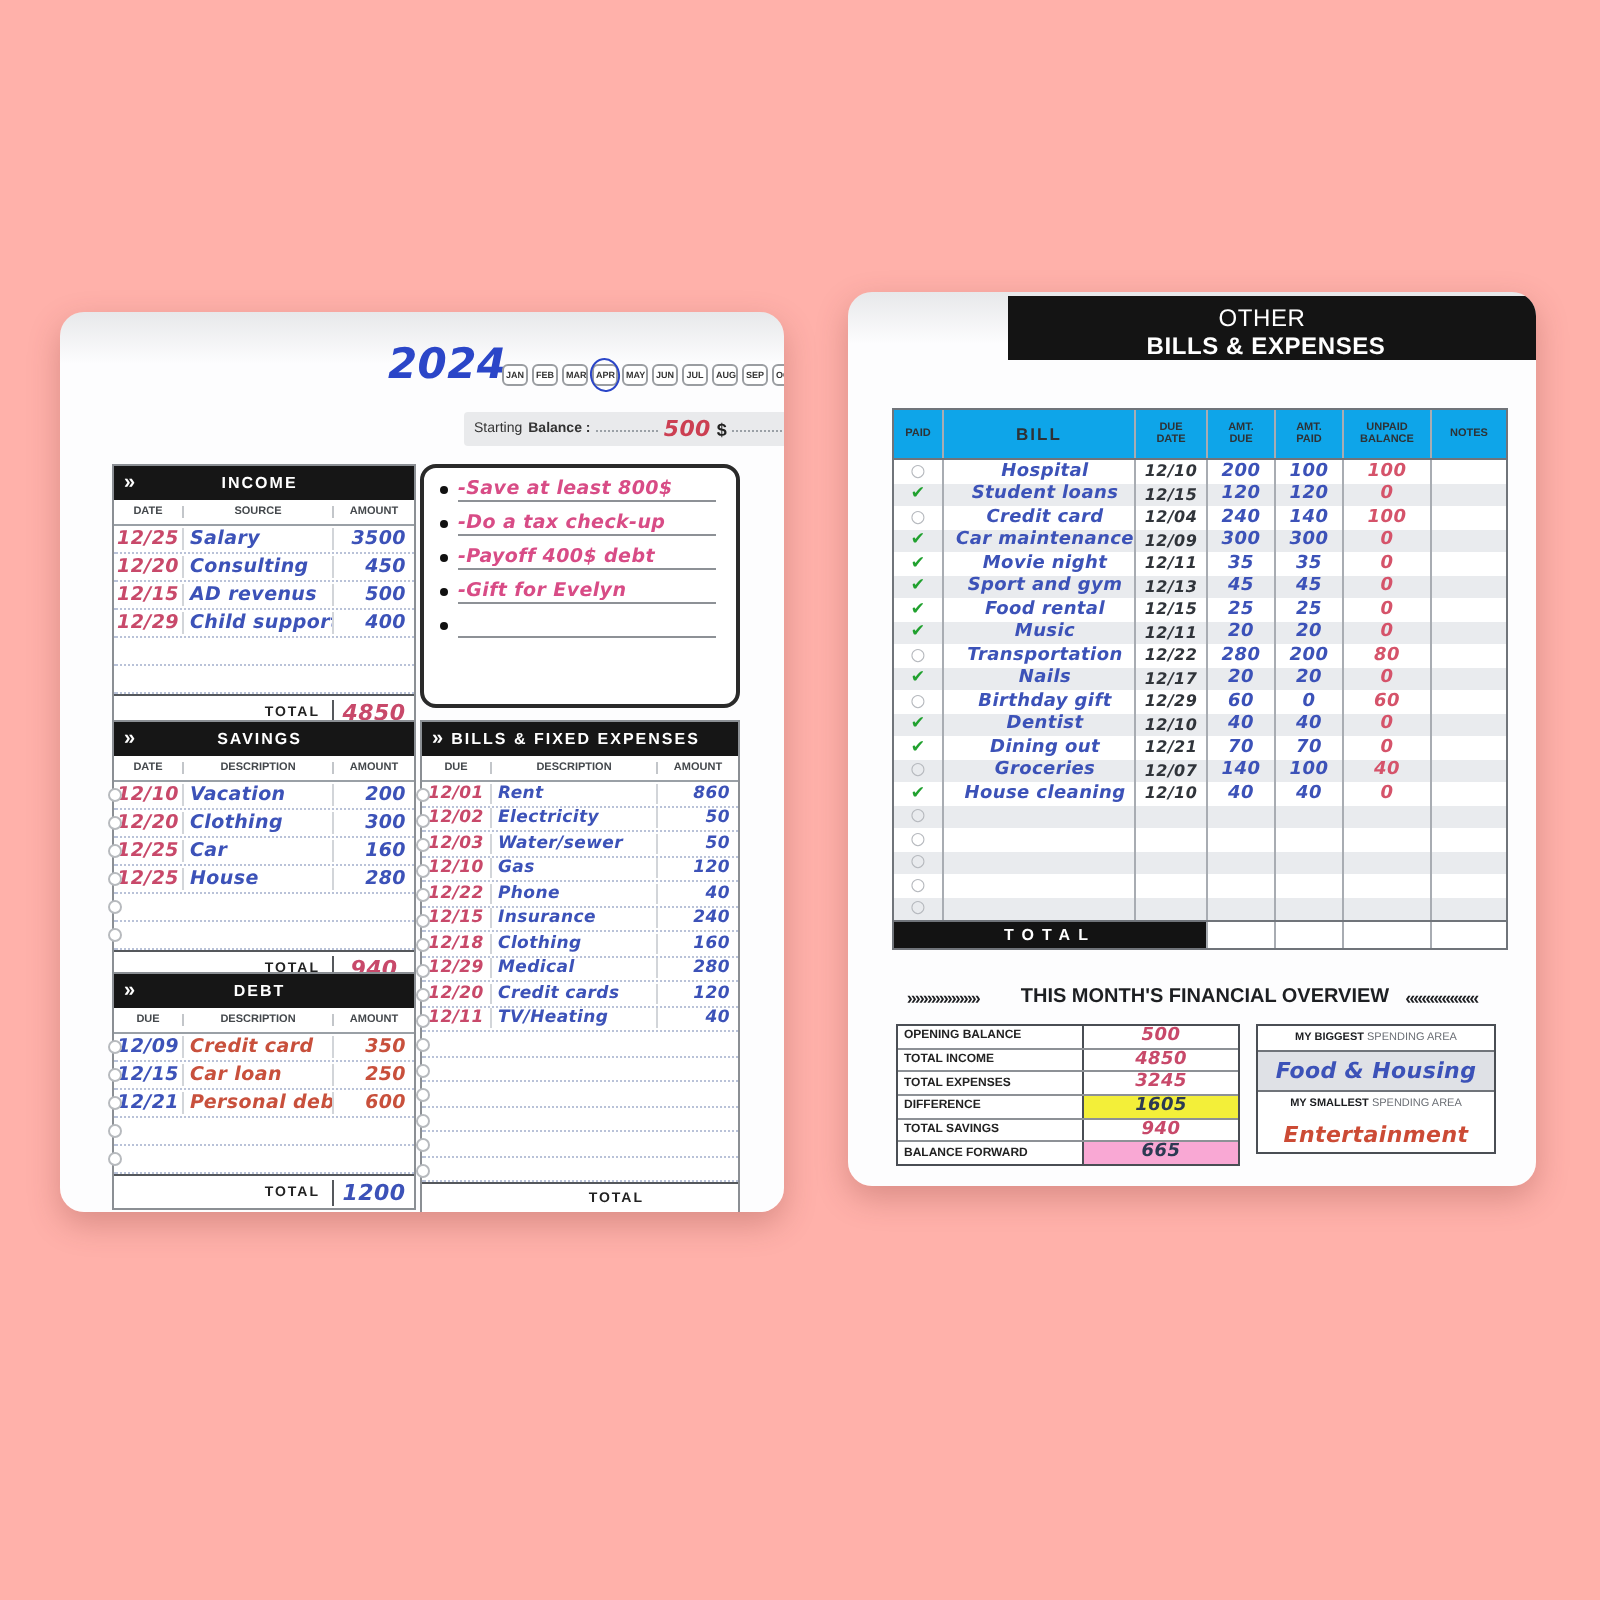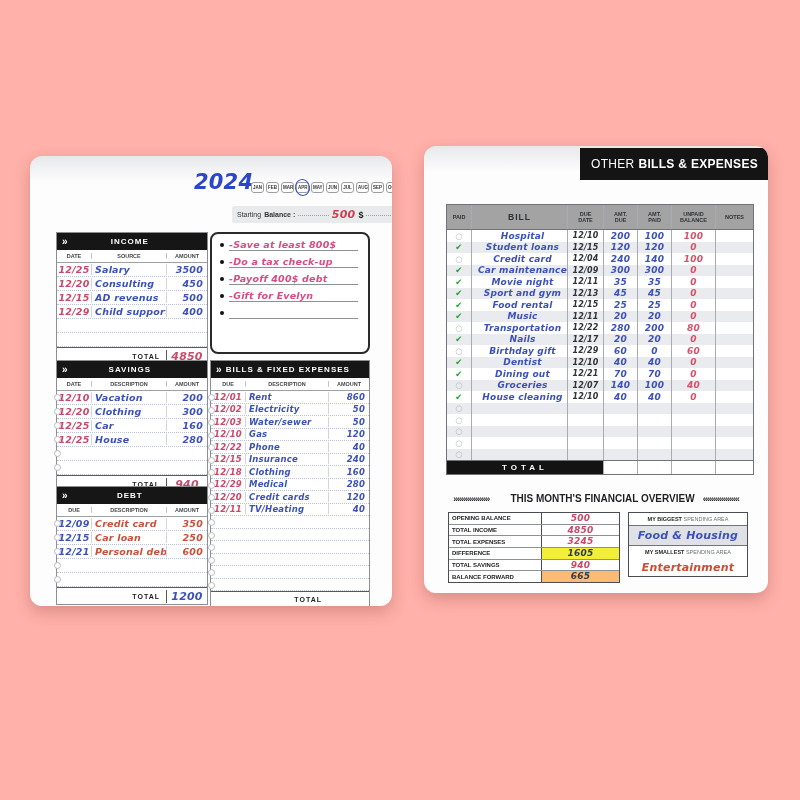--- a/index.html
+++ b/index.html
@@ -53,25 +53,25 @@
   
   .goals{position:absolute;left:180px;top:76px;width:160px;height:122px;border:2px solid #2a2a2a;border-radius:8px;
     background:#fff;box-sizing:border-box;}
   .goals-title{height:18px;line-height:18px;text-align:center;font-size:9px;color:#222;border-bottom:1.5px solid #333;}
   .goals-title b{font-weight:900;}
   .goal-item{display:flex;align-items:flex-end;height:17px;margin:0 10px 0 8px;gap:5px;}
   .goal-item .dot{width:4px;height:4px;border-radius:50%;background:#111;margin-bottom:4px;}
   .goal-item .txt{flex:1;border-bottom:1px solid #8d9196;font-size:9.5px;color:#d84c86;white-space:nowrap;overflow:hidden;}
 
   
-  .rp-bar{position:absolute;right:0;top:2px;width:188px;height:32px;background:#141414;color:#fff;
-    display:flex;align-items:center;justify-content:flex-end;padding-right:10px;box-sizing:border-box;font-size:12px;letter-spacing:.3px;}
+  .rp-bar{position:absolute;right:0;top:2px;width:264px;height:32px;background:#141414;color:#fff;
+    display:flex;align-items:center;justify-content:flex-end;padding-right:10px;box-sizing:border-box;font-size:12px;letter-spacing:.3px;flex-direction:column;}
   .rp-bar b{font-weight:900;margin-left:4px;}
   .rtable{position:absolute;left:22px;top:58px;width:308px;border:1px solid #70747a;background:#fff;box-sizing:border-box;}
-  .rt-head{display:flex;background:#a3a3a3;border-bottom:1px solid #70747a;height:24px;
+  .rt-head{display:flex;background:#0ea5e9;border-bottom:1px solid #70747a;height:24px;
     font-size:5.5px;font-weight:bold;color:#2e3236;text-align:center;}
   .rt-head>div,.rt-row>div{display:flex;flex-direction:column;align-items:center;justify-content:center;box-sizing:border-box;}
   .k0{width:24px;} .k1{width:96px;} .k2{width:36px;} .k3{width:34px;} .k4{width:34px;} .k5{width:44px;} .k6{flex:1;}
   .rt-head>div+div,.rt-row>div+div{border-left:1px solid #a8acb2;}
   .rt-head .big{font-size:8.5px;letter-spacing:1px;}
   .rt-body div.rt-row:nth-of-type(even){background:#e9ebee;}
   .rt-row{display:flex;height:11.5px;font-size:9px;}
   .rt-row .k1{align-items:center;padding-left:6px;white-space:nowrap;overflow:hidden;}
   .rt-row .k2{color:#30343a;font-size:8px;}
   .mark{font-size:8.5px;font-weight:900;font-style:normal;}
@@ -989,21 +989,21 @@
           <span class="ov-value hand" style="background-color: rgb(243, 239, 57); color: rgb(44, 58, 82);">1605</span>
         </div>
 
         <div class="ov-row">
           <span class="ov-label">TOTAL SAVINGS</span>
           <span class="ov-value hand">940</span>
         </div>
 
         <div class="ov-row">
           <span class="ov-label">BALANCE FORWARD</span>
-          <span class="ov-value hand" style="background-color: #fdba74; color: rgb(44, 58, 82);">665</span>
+          <span class="ov-value hand" style="background-color: #f9a8d4; color: rgb(44, 58, 82);">665</span>
         </div>
       </div>
 
     <div class="spend-box">
       <div class="sp-head">
         <b>MY BIGGEST</b><span> SPENDING AREA</span>
       </div>
       <div class="sp-band hand">Food &amp; Housing</div>
       <div class="sp-head">
         <b>MY SMALLEST</b><span> SPENDING AREA</span>

